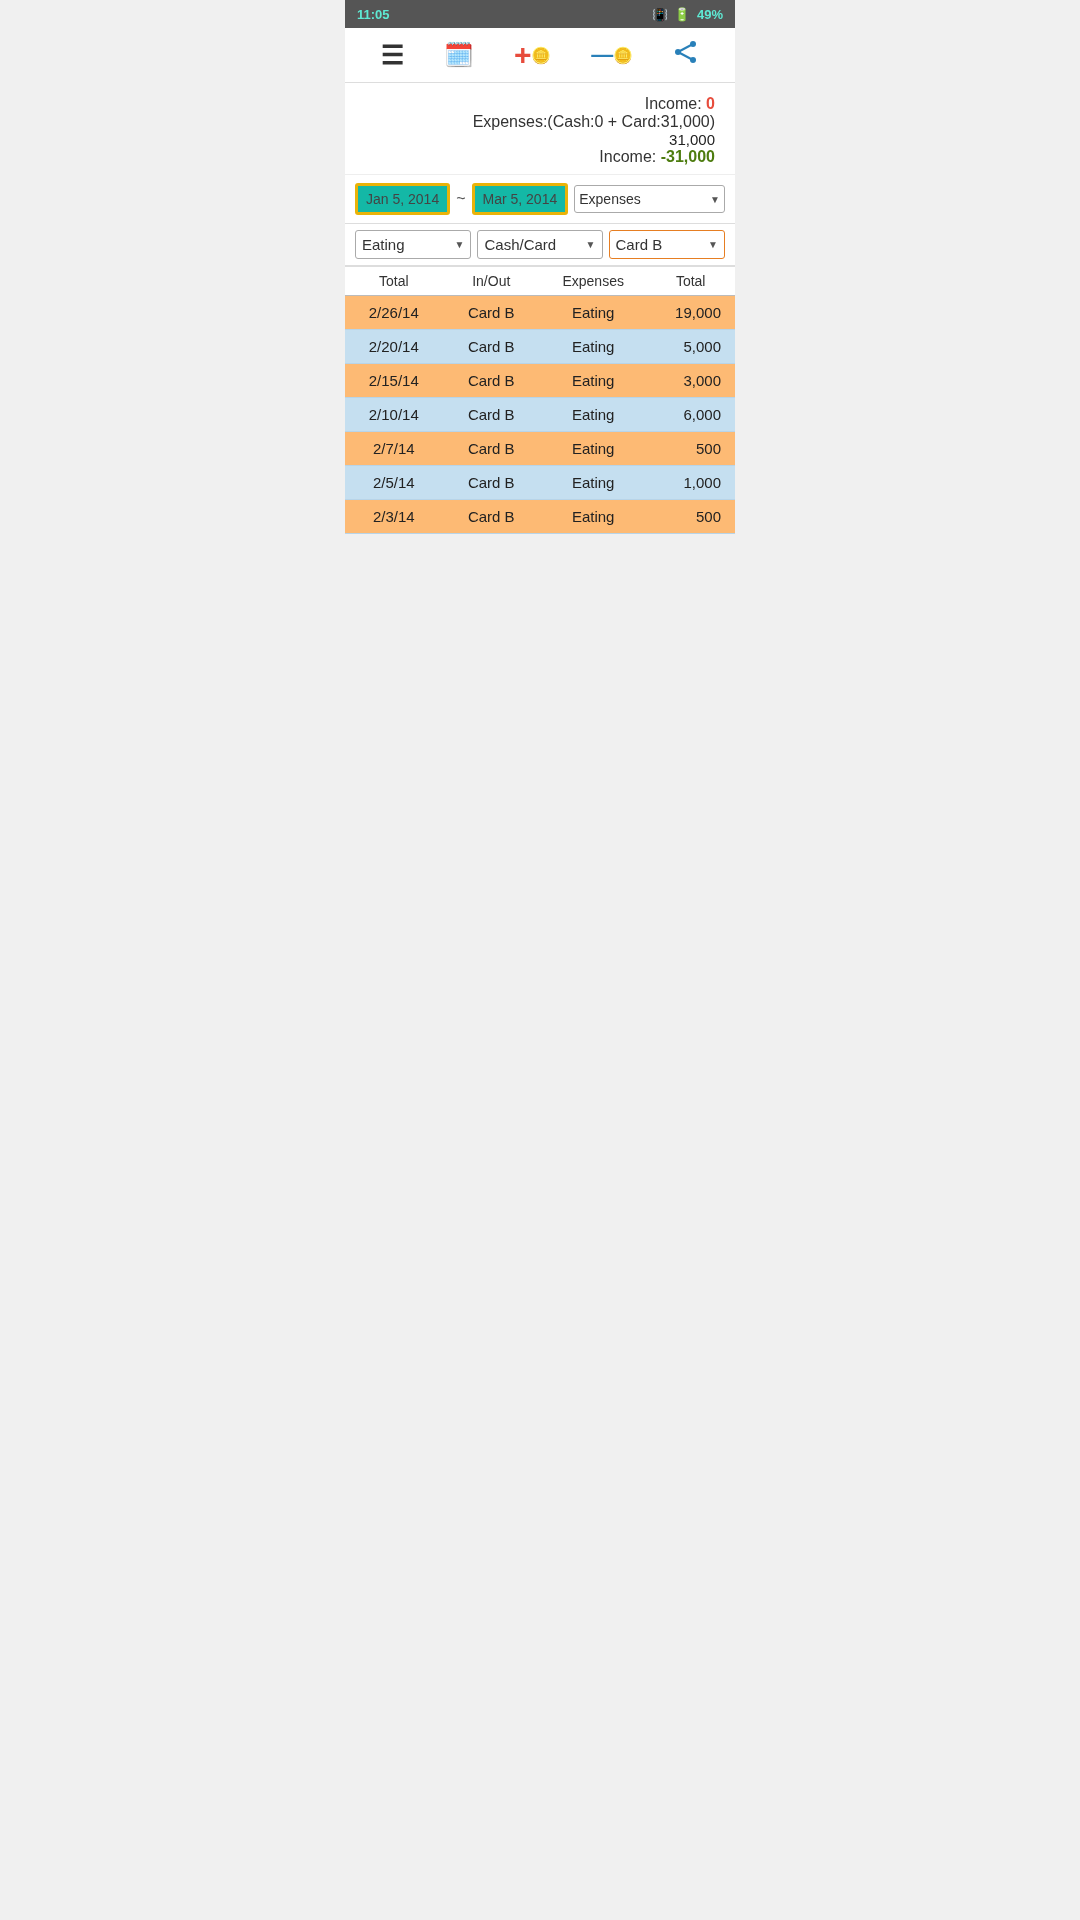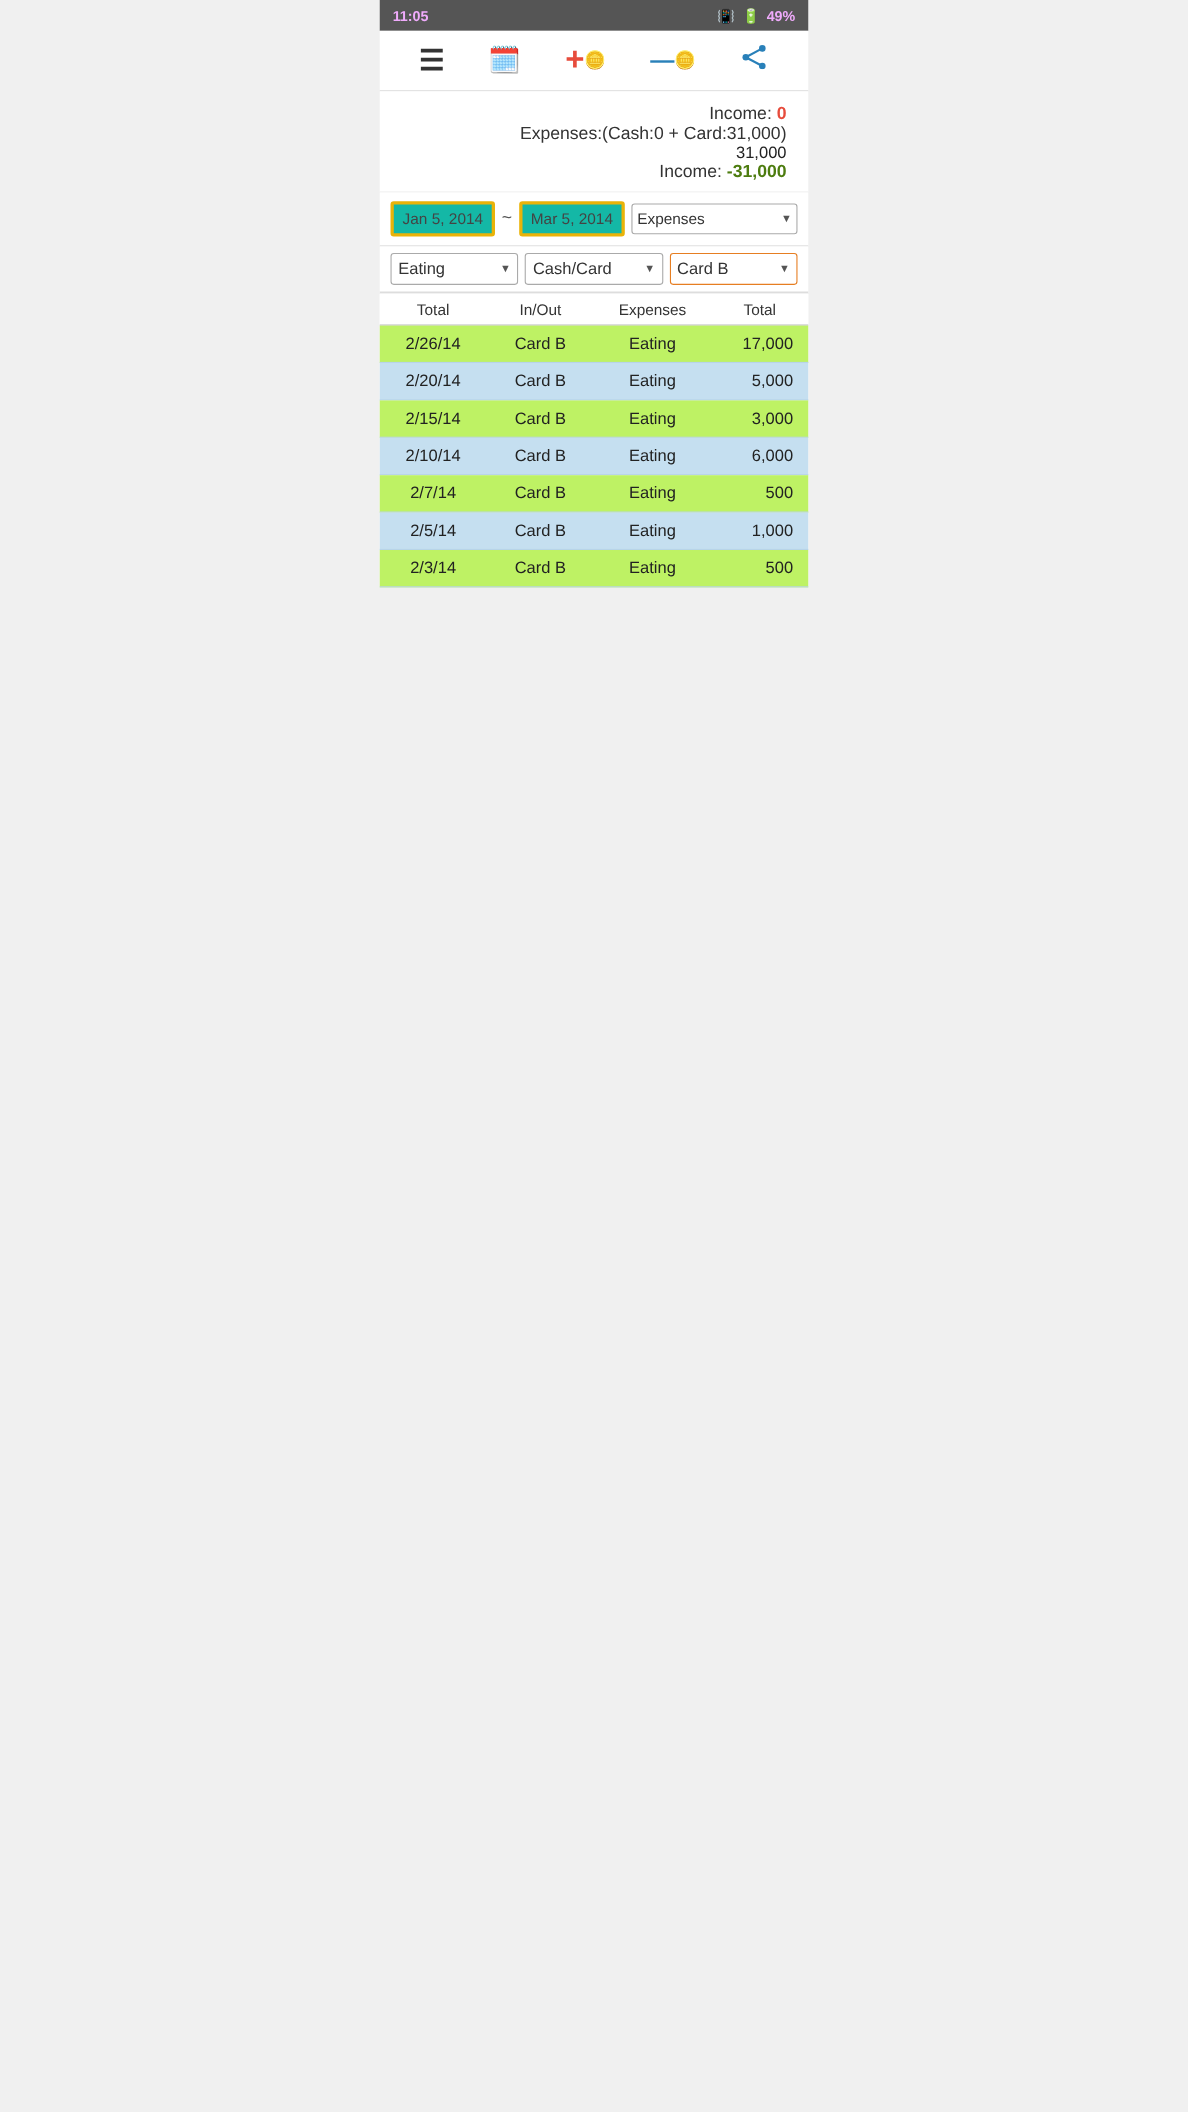--- a/index.html
+++ b/index.html
@@ -11,21 +11,21 @@
       background: #f0f0f0;
       font-family: Arial, sans-serif;
       font-size: 15px;
       color: #222;
       margin: 0 auto;
     }
 
     
     .status-bar {
       background: #555;
-      color: #f0abfc;
+      color: #5eead4;
       display: flex;
       justify-content: space-between;
       align-items: center;
       padding: 4px 12px;
       font-size: 13px;
       font-weight: bold;
       height: 28px;
     }
     .status-right {
       display: flex;
@@ -154,21 +154,21 @@
       border-bottom: 1px solid #bbb;
       padding: 6px 0;
       text-align: center;
       font-size: 14px;
       color: #333;
       font-weight: normal;
     }
     .table-row {
       display: grid;
       grid-template-columns: 1.1fr 1.1fr 1.2fr 1fr;
-      background: #bef264;
+      background: #fdba74;
       border-bottom: 1px solid #b8d4e8;
       padding: 8px 0;
       text-align: center;
       font-size: 15px;
       color: #222;
     }
     .table-row:nth-child(even) {
       background: #c5dff0;
     }
     .table-row .amount { text-align: right; padding-right: 14px; }
@@ -266,21 +266,21 @@
     <span>Total</span>
     <span>In/Out</span>
     <span>Expenses</span>
     <span>Total</span>
   </div>
   <div id="table-body">
       <div class="table-row">
       <span>2/26/14</span>
       <span>Card B</span>
       <span>Eating</span>
-      <span class="amount">17,000</span>
+      <span class="amount">19,000</span>
     </div>
       <div class="table-row">
       <span>2/20/14</span>
       <span>Card B</span>
       <span>Eating</span>
       <span class="amount">5,000</span>
     </div>
       <div class="table-row">
       <span>2/15/14</span>
       <span>Card B</span>

